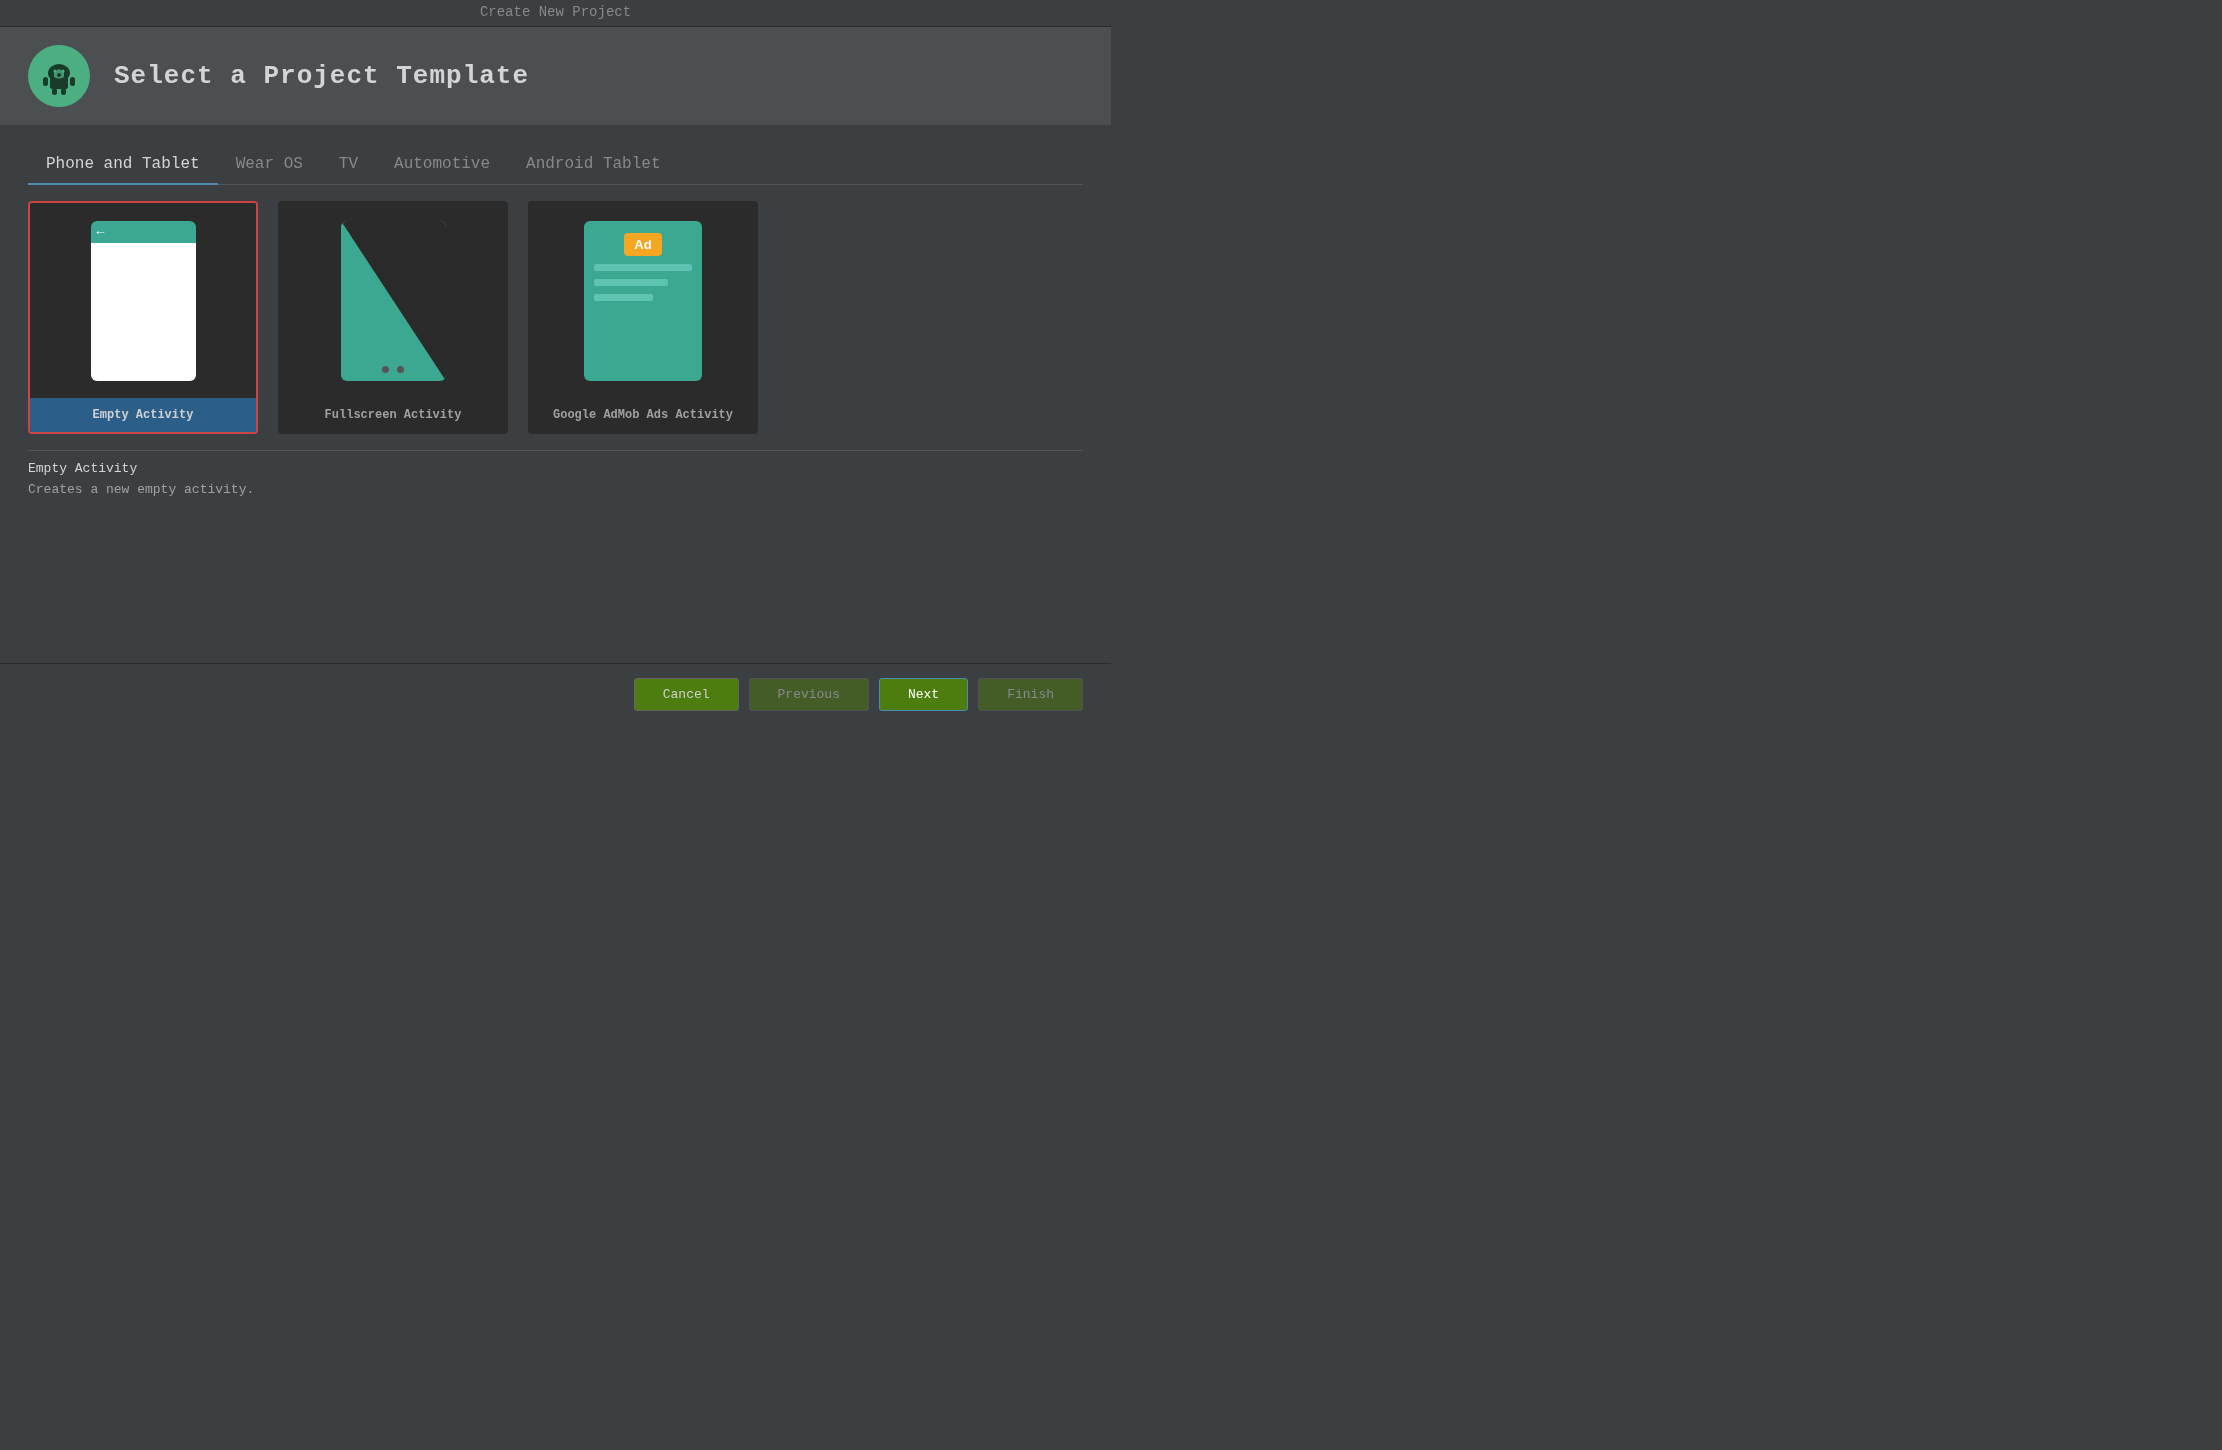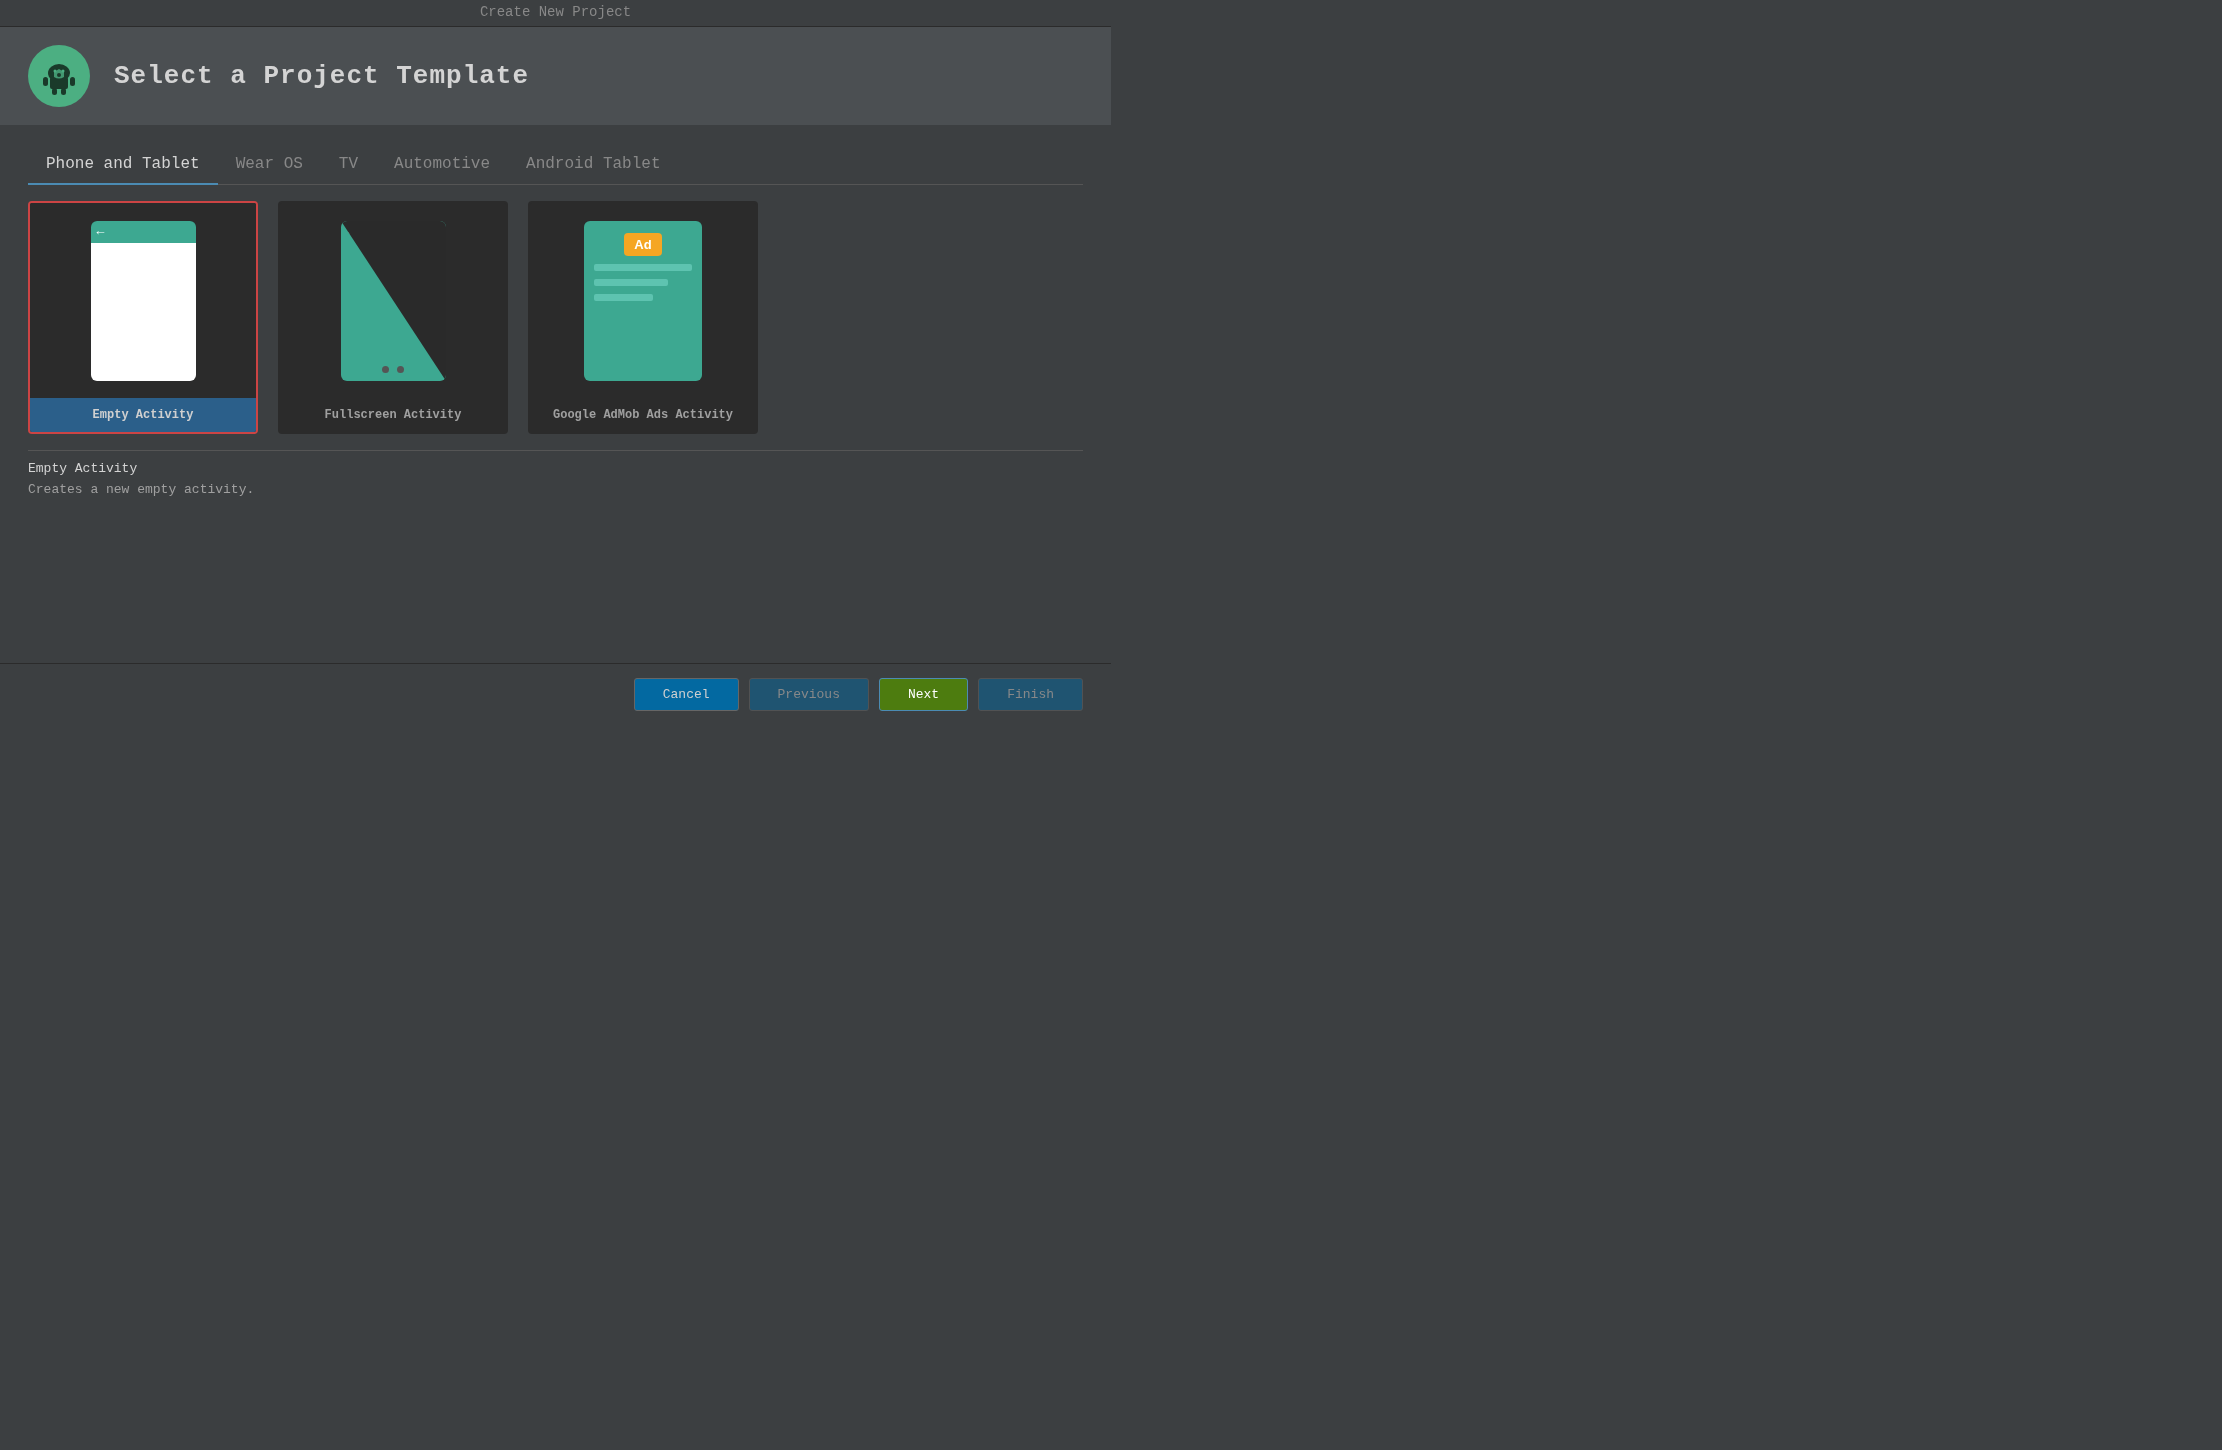--- a/index.html
+++ b/index.html
@@ -245,21 +245,21 @@
       padding: 14px 28px;
       gap: 10px;
     }
     .btn {
       padding: 8px 28px;
       font-size: 13px;
       font-family: 'Courier New', Courier, monospace;
       border-radius: 3px;
       cursor: pointer;
       border: 1px solid #666;
-      background: #0369a1;
+      background: #4d7c0f;
       color: #d0d0d0;
     }
     .btn.primary {
       background: #4d7c0f;
       border-color: #4b8bb3;
       color: white;
     }
     .btn:disabled, .btn.disabled {
       opacity: 0.5;
       cursor: default;

